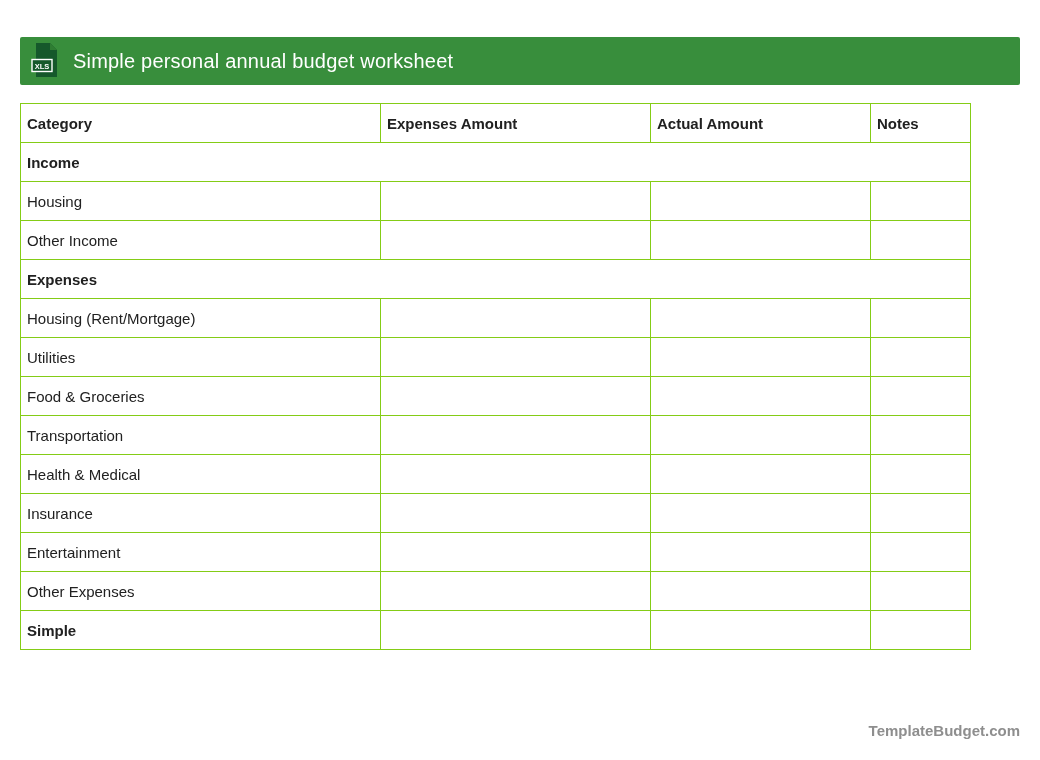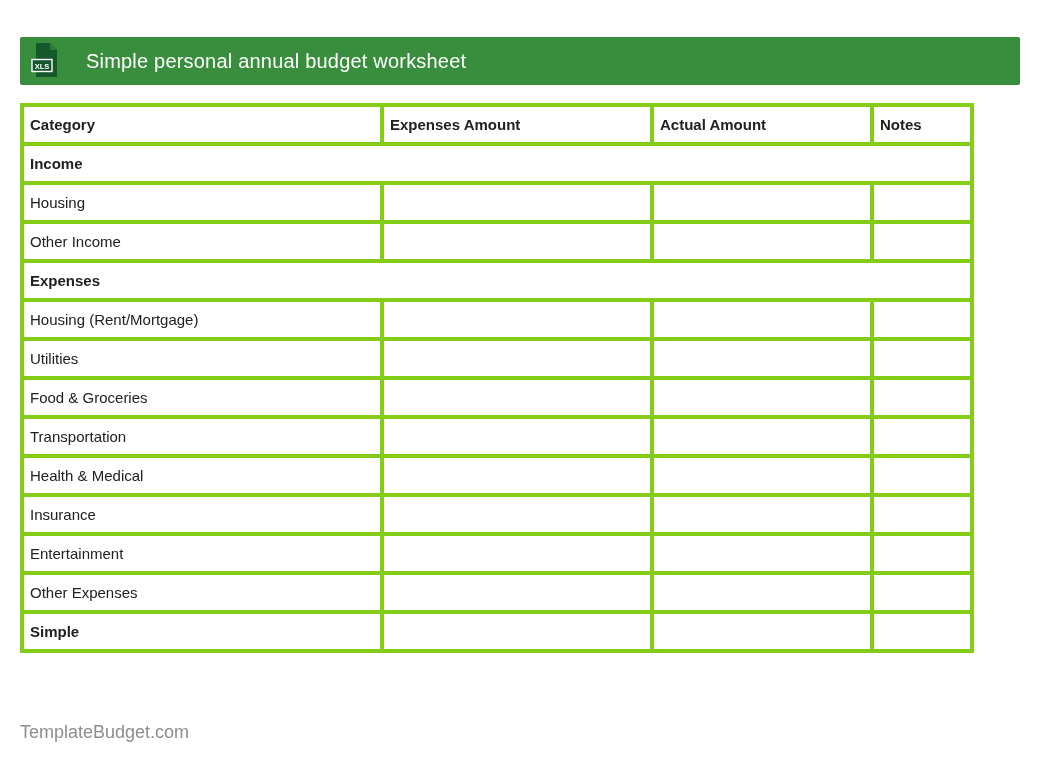--- a/index.html
+++ b/index.html
@@ -34,61 +34,62 @@
     width: 28px;
     height: 36px;
     flex: 0 0 auto;
     display: block;
   }
   .banner .title {
     color: #ffffff;
     font-size: 20px;
     font-weight: 500;
     letter-spacing: 0.2px;
-    margin-left: 27px;
+    margin-left: 14px;
     white-space: nowrap;
   }
   
   table.budget {
     position: absolute;
     left: 20px;
     top: 103px;
     width: 950px;
     border-collapse: collapse;
     table-layout: fixed;
     font-size: 15px;
     color: #212121;
   }
   table.budget col.c1 { width: 360px; }
   table.budget col.c2 { width: 270px; }
   table.budget col.c3 { width: 220px; }
   table.budget col.c4 { width: 100px; }
   table.budget th, table.budget td {
-    border: 4px solid #84cc16;
+    border: 1px solid #84cc16;
     height: 39px;
     padding: 0 6px;
     text-align: left;
     vertical-align: middle;
     font-weight: normal;
     box-sizing: border-box;
     overflow: hidden;
     white-space: nowrap;
   }
   table.budget th { font-weight: bold; }
   table.budget tr.section td,
   table.budget tr.total td.label { font-weight: bold; }
   
   .footer {
     position: absolute;
     left: 20px;
     top: 722px;
     width: 1000px;
-    text-align: left;
-    font-size: 18px;
+    text-align: right;
+    font-size: 15px;
     color: #8e8e8e;
+    font-weight: bold;
   }
 </style>
 </head>
 <body>
 
 <div class="page">
 
   <div class="banner">
     <svg class="file-icon" viewBox="0 0 28 36" xmlns="http://www.w3.org/2000/svg">
 

